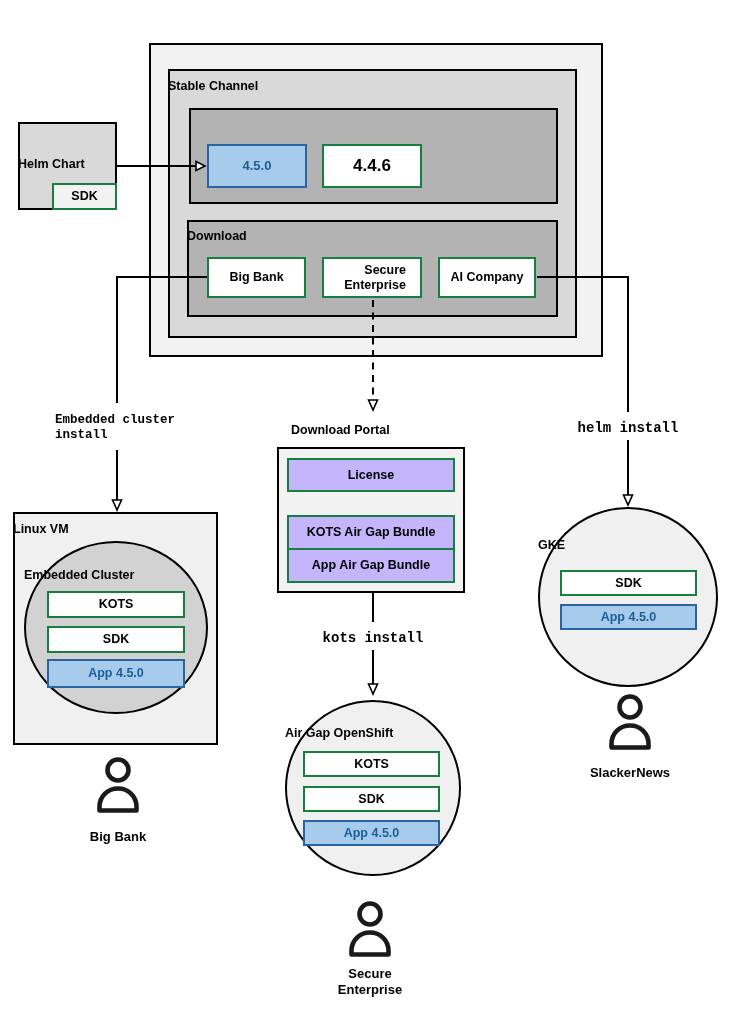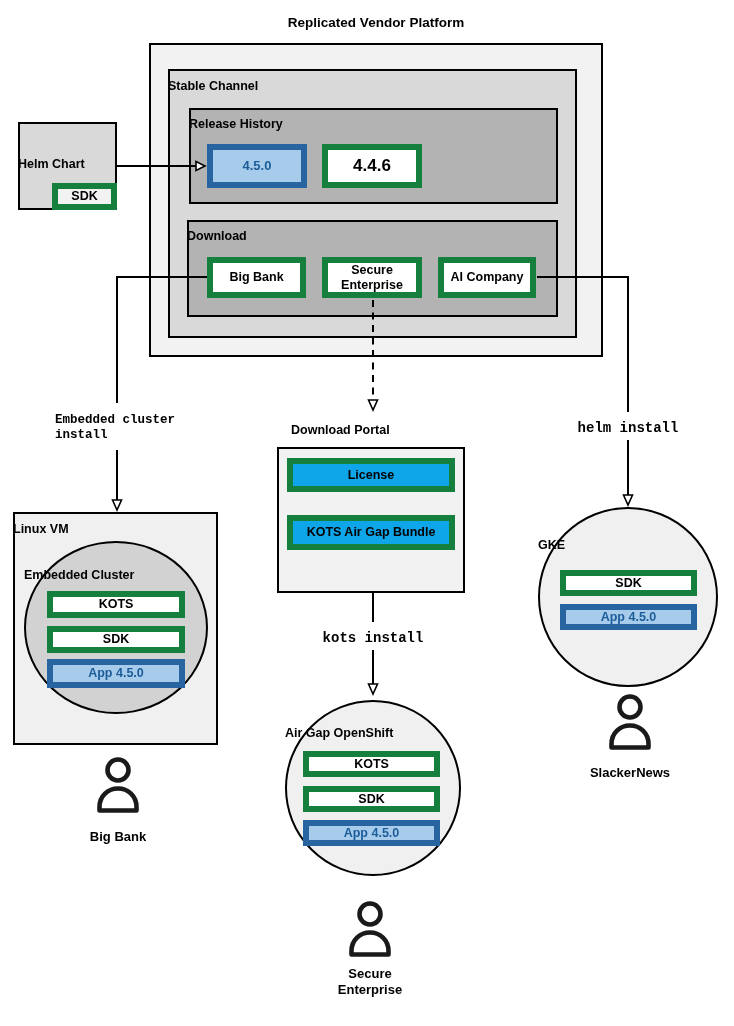--- a/index.html
+++ b/index.html
@@ -5,68 +5,67 @@
   html,body { margin:0; padding:0; background:#ffffff; }
   .page {
     position:relative; width:734px; height:1026px; background:#ffffff;
     font-family:"Liberation Sans","DejaVu Sans",sans-serif; overflow:hidden;
   }
   .abs { position:absolute; box-sizing:border-box; }
   .gbox { border:2px solid #000; }
   .blabel { font-weight:bold; font-size:12.5px; color:#000; text-align:left; line-height:1.2; }
   .title { font-weight:bold; font-size:13.5px; color:#000; text-align:center; }
   .chip {
-    border:6px solid #15803d; background:#fff; display:flex; align-items:center; justify-content:center;
-    font-weight:bold; font-size:12.5px; color:#000; text-align:center; line-height:1.15;
+    border:2px solid #15803d; background:#fff; display:flex; align-items:center; justify-content:center;
+    font-weight:bold; font-size:12.5px; color:#000; text-align:right; line-height:1.15;
   }
   .chip.blue { background:#a7cbea; border-color:#28649f; color:#1c5d99; }
-  .chip.gray { background:#0ea5e9; }
+  .chip.gray { background:#c4b5fd; }
   .chip.lightgray { background:#f2f2f2; }
   .circle { border:2px solid #000; border-radius:50%; }
   .mono {
     font-family:"Liberation Mono","DejaVu Sans Mono",monospace;
     font-weight:bold; font-size:14px; color:#000; text-align:center;
   }
   .overlay { position:absolute; left:0; top:0; z-index:10; pointer-events:none; }
   .person { z-index:3; }
   .lbl13 { font-weight:bold; font-size:13px; color:#000; text-align:center; line-height:1.2; }
 </style>
 </head>
 <body>
 
 <div class="page">
 
-  <div class="abs title" style="left:149px; top:15px; width:454px;">Replicated Vendor Platform</div>
 
   <div class="abs gbox" style="left:149px; top:43px; width:454px; height:314px; background:#f2f2f2;"></div>
 
   <div class="abs gbox" style="left:168px; top:69px; width:409px; height:269px; background:#d9d9d9;"></div>
   <div class="abs blabel" style="left:168px; top:79px; width:409px;">Stable Channel</div>
 
   <div class="abs gbox" style="left:189px; top:108px; width:369px; height:96px; background:#b3b3b3;"></div>
-  <div class="abs blabel" style="left:189px; top:117px; width:369px;">Release History</div>
   <div class="abs chip blue" style="left:207px; top:144px; width:100px; height:44px; font-size:13px;">4.5.0</div>
   <div class="abs chip" style="left:322px; top:144px; width:100px; height:44px; font-size:17px;">4.4.6</div>
 
   <div class="abs gbox" style="left:187px; top:220px; width:371px; height:97px; background:#b3b3b3;"></div>
   <div class="abs blabel" style="left:187px; top:229px; width:371px;">Download</div>
   <div class="abs chip" style="left:207px; top:257px; width:99px; height:41px;">Big Bank</div>
   <div class="abs chip" style="left:322px; top:257px; width:100px; height:41px; padding:0 14px;">Secure Enterprise</div>
   <div class="abs chip" style="left:438px; top:257px; width:98px; height:41px;">AI Company</div>
 
   <div class="abs gbox" style="left:18px; top:122px; width:99px; height:88px; background:#d9d9d9;"></div>
   <div class="abs blabel" style="left:18px; top:157px; width:99px;">Helm Chart</div>
   <div class="abs chip lightgray" style="left:52px; top:183px; width:65px; height:27px;">SDK</div>
 
   <div class="abs blabel" style="left:55px; top:413px; width:124px; line-height:15px;font-family:Liberation Mono, monospace;">Embedded cluster install</div>
 
   <div class="abs blabel" style="left:291px; top:423px; width:160px;">Download Portal</div>
   <div class="abs gbox" style="left:277px; top:447px; width:188px; height:146px; background:#f2f2f2;"></div>
   <div class="abs chip gray" style="left:287px; top:458px; width:168px; height:34px;">License</div>
   <div class="abs chip gray" style="left:287px; top:515px; width:168px; height:35px;">KOTS Air Gap Bundle</div>
+  <div class="abs chip gray" style="left:287px; top:548px; width:168px; height:35px;">App Air Gap Bundle</div>
 
   <div class="abs mono" style="left:553px; top:420px; width:150px;font-family:Liberation Mono, monospace;">helm install</div>
 
   <div class="abs gbox" style="left:13px; top:512px; width:205px; height:233px; background:#f0f0f0;"></div>
   <div class="abs blabel" style="left:13px; top:522px; width:205px;">Linux VM</div>
   <div class="abs circle" style="left:24px; top:541px; width:184px; height:173px; background:#d2d2d2;"></div>
   <div class="abs blabel" style="left:24px; top:568px; width:184px;">Embedded Cluster</div>
   <div class="abs chip" style="left:47px; top:591px; width:138px; height:27px;">KOTS</div>
   <div class="abs chip" style="left:47px; top:626px; width:138px; height:27px;">SDK</div>
   <div class="abs chip blue" style="left:47px; top:659px; width:138px; height:29px;">App 4.5.0</div>

